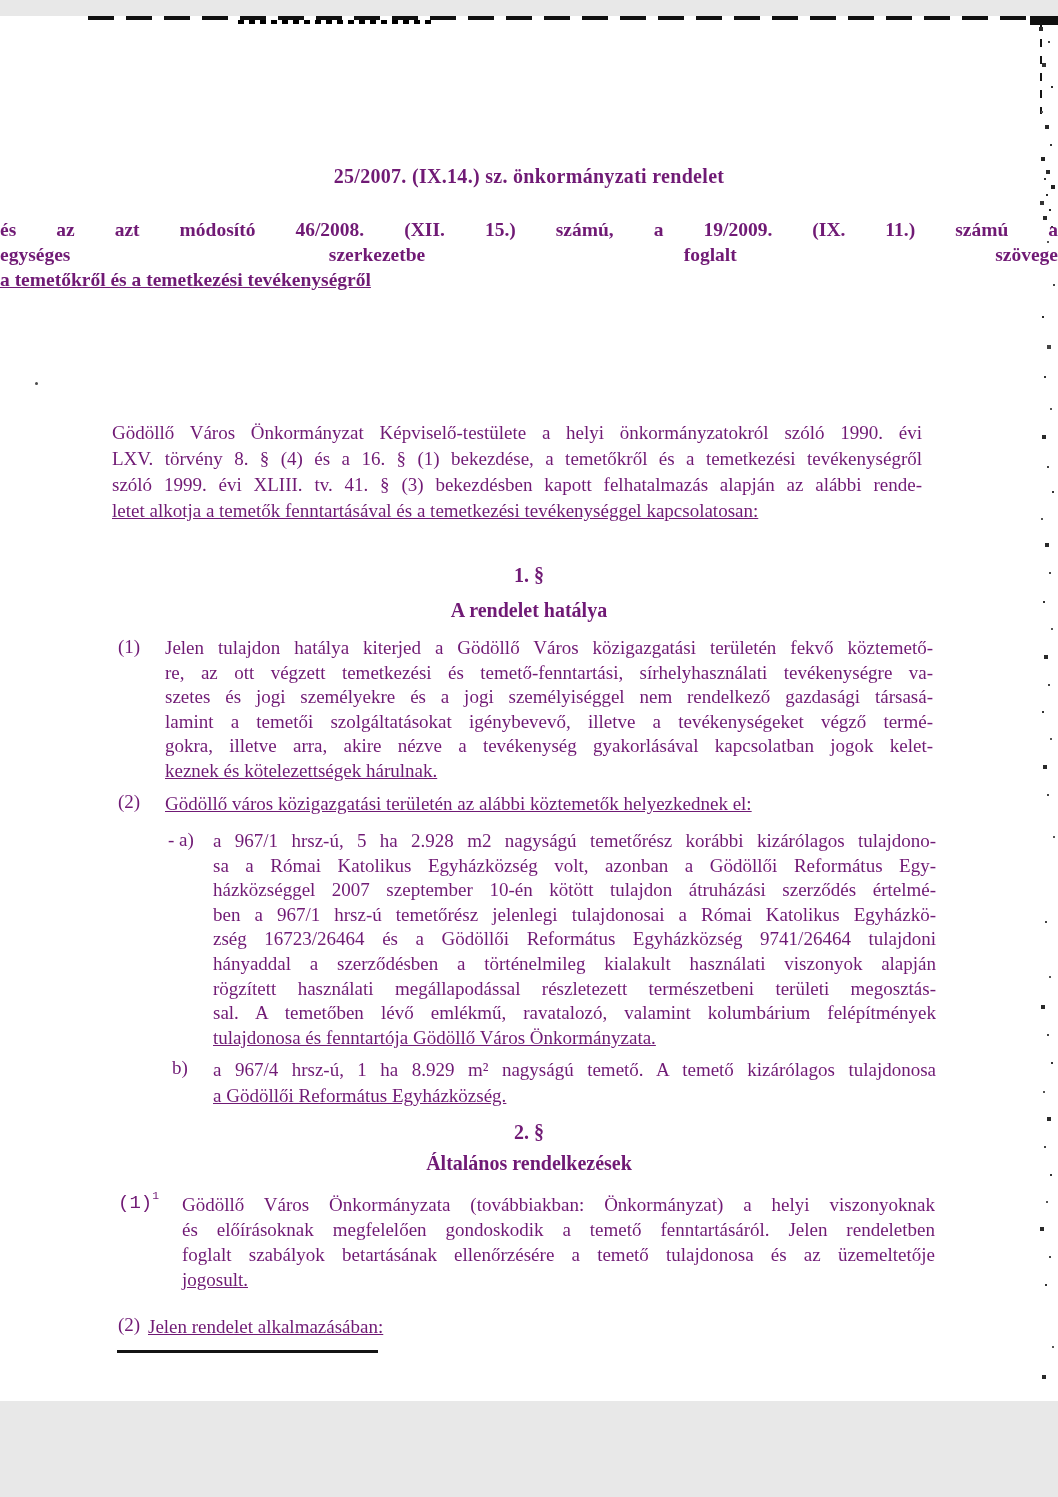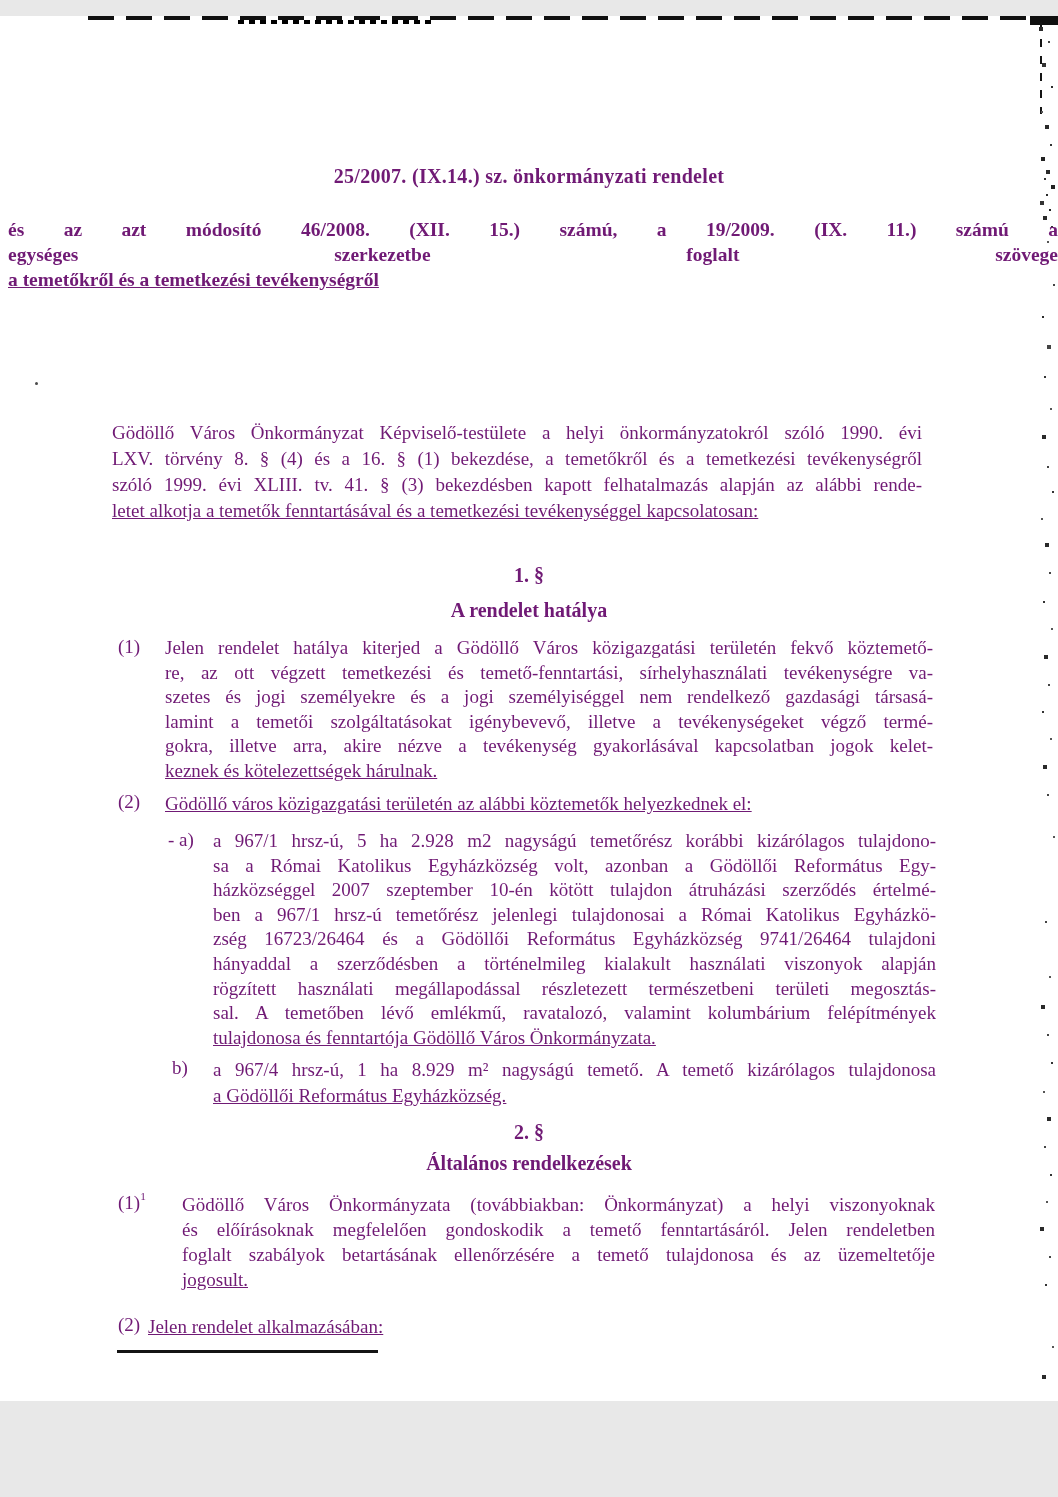--- a/index.html
+++ b/index.html
@@ -11,21 +11,21 @@
     overflow:hidden;
     font-family:"Liberation Serif","DejaVu Serif",serif;
     color:#701a75;
     -webkit-font-smoothing:none;
   }
   
   .abs { position:absolute; }
   .centerline { left:0; width:1058px; text-align:center; font-weight:bold; }
   .doc-title { top:149px; font-size:20px; letter-spacing:0.3px; }
   .subtitle-block { top:201px; font-size:19.5px; }
-  .subtitle-block .ln { line-height:25px; text-align:center; white-space:nowrap;padding-left:8px; }
+  .subtitle-block .ln { line-height:25px; text-align:center; white-space:nowrap; }
   .sec-num { font-size:20px; }
   .sec-head { font-size:20px; }
 
   .para { position:absolute; left:0; width:1058px; }
   .marker { position:absolute; top:0; font-size:19px; white-space:nowrap; }
   .lines { position:absolute; top:0; font-size:19px; }
   .ln { white-space:nowrap; text-align:justify; text-align-last:justify; }
   .ln.end { text-align-last:left;text-decoration:underline; }
 
   #intro-para .lines { left:112px; width:810px; }
@@ -40,21 +40,21 @@
   #s1-p2 .ln { line-height:25px; }
 
   #item-a .marker { left:168px; }
   #item-a .lines { left:213px; width:723px; }
   #item-a .ln { line-height:24.6px; }
 
   #item-b .marker { left:172px; }
   #item-b .lines { left:213px; width:723px; }
   #item-b .ln { line-height:26px; }
 
-  #s2-p1 .marker { left:118px; }
+  #s2-p1 .marker { left:118px;font-family:Liberation Mono, monospace; }
   #s2-p1 .lines { left:182px; width:753px; }
   #s2-p1 .ln { line-height:25px; }
 
   #s2-p2 .marker { left:118px; }
   #s2-p2 .lines { left:148px; width:785px; }
   #s2-p2 .ln { line-height:25px; }
 
   sup { font-size:0.6em; vertical-align:super; line-height:0; }
   .marker sup { position:relative; top:-2px; }
 
@@ -137,21 +137,21 @@
         <div class="ln end">letet alkotja a temetők fenntartásával és a temetkezési tevékenységgel kapcsolatosan:</div>
       </div>
   </div>
 
   <div class="abs centerline sec-num" style="top:548px">1. §</div>
   <div class="abs centerline sec-head" style="top:583px">A rendelet hatálya</div>
 
   <div class="para" id="s1-p1" style="top:620px">
     <span class="marker">(1)</span>
     <div class="lines">
-        <div class="ln">Jelen rendelet hatálya kiterjed a Gödöllő Város közigazgatási területén fekvő köztemető-</div>
+        <div class="ln">Jelen tulajdon hatálya kiterjed a Gödöllő Város közigazgatási területén fekvő köztemető-</div>
         <div class="ln">re, az ott végzett temetkezési és temető-fenntartási, sírhelyhasználati tevékenységre va-</div>
         <div class="ln">szetes és jogi személyekre és a jogi személyiséggel nem rendelkező gazdasági társasá-</div>
         <div class="ln">lamint a temetői szolgáltatásokat igénybevevő, illetve a tevékenységeket végző termé-</div>
         <div class="ln">gokra, illetve arra, akire nézve a tevékenység gyakorlásával kapcsolatban jogok kelet-</div>
         <div class="ln end">keznek és kötelezettségek hárulnak.</div>
       </div>
   </div>
 
   <div class="para" id="s1-p2" style="top:775px">
     <span class="marker">(2)</span>

